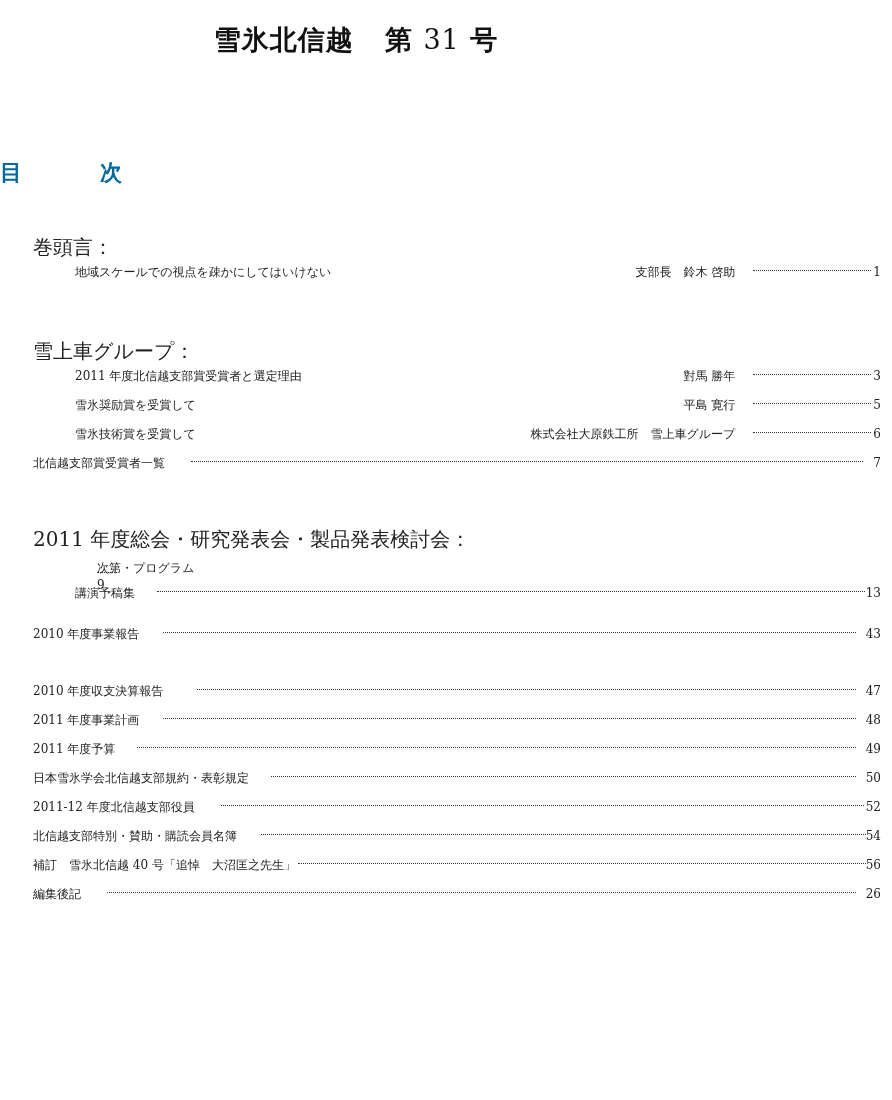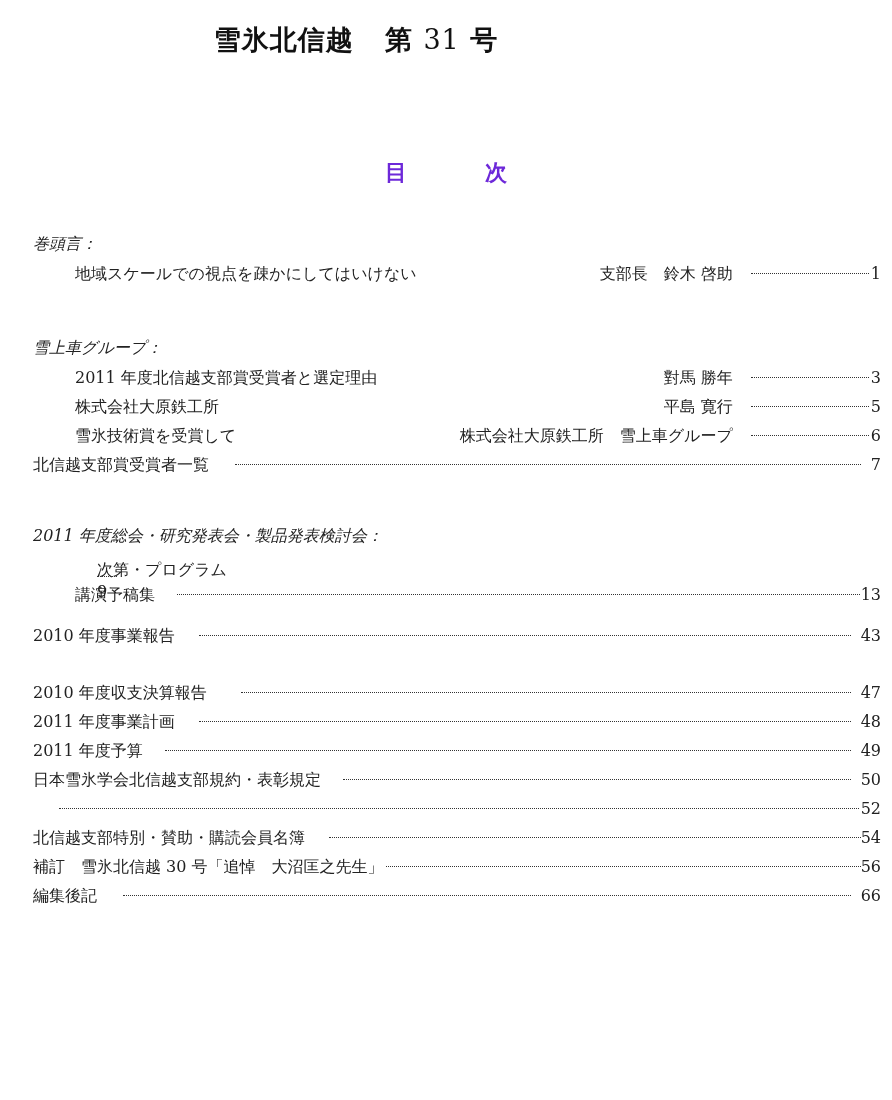--- a/index.html
+++ b/index.html
@@ -8,44 +8,44 @@
     font-family: "DejaVu Serif", "Liberation Serif", serif;
     color: #222222;
   }
   .title {
     position: absolute; left: 0; width: 712px; top: 22px;
     text-align: center; font-family: "DejaVu Sans", "Liberation Sans", sans-serif;
     font-weight: bold; font-size: 27px; letter-spacing: 1px; color: #111;
   }
   .title .num { font-family: "DejaVu Serif", "Liberation Serif", serif; font-weight: normal; }
   .toc-heading {
-    position: absolute; top: 158px; left: 0; width: 892px; text-align: center;
+    position: absolute; top: 158px; left: 0; width: 892px; 
     font-family: "DejaVu Sans", "Liberation Sans", sans-serif; font-weight: bold;
-    font-size: 22px; color: #6d28d9;
+    font-size: 22px; color: #0369a1;
   }
   .toc-heading span { display: inline-block; }
   .toc-heading .gap { width: 78px; }
   .row {
     position: absolute; left: 33px; width: 848px; height: 26px;
-    display: flex; align-items: baseline; font-size: 16px; white-space: nowrap;
+    display: flex; align-items: baseline; font-size: 12px; white-space: nowrap;
   }
   .row.indent { left: 75px; width: 806px; }
   .row .label { flex: 0 0 auto; }
   .row .author { flex: 0 0 auto; }
   .row .spacer { flex: 1 1 auto; }
   .row .leader {
     flex: 1 1 auto; margin: 0 4px 0 14px;
     border-bottom: 1.5px dotted #333; height: 0; position: relative; top: -5px;
     min-width: 20px;
   }
   .row .leader.fixed { flex: 0 0 118px; margin-left: 18px; margin-right: 2px; }
   .row .page { flex: 0 0 auto; text-align: right; }
   .row .page.pad { margin-left: 6px; }
   .section-label {
-    position: absolute; left: 33px; font-size: 16px; white-space: nowrap; font-style: italic;
+    position: absolute; left: 33px; font-size: 20px; white-space: nowrap;
   }
 </style>
 </head>
 <body>
 
 <div class="title">
   <span>雪氷北信越</span>&nbsp;&nbsp;&nbsp;<span>第</span>&nbsp;<span class="num">31</span>&nbsp;<span>号</span>
 </div>
 
 <div class="toc-heading">
@@ -63,21 +63,21 @@
 
 <div class="section-label" style="top:338px;">雪上車グループ：</div>
 <div class="row indent" style="top:368px;">
   <span class="label">2011 年度北信越支部賞受賞者と選定理由</span>
   <span class="spacer"></span>
   <span class="author">對馬 勝年</span>
   <span class="leader fixed"></span>
   <span class="page">3</span>
 </div>
 <div class="row indent" style="top:397px;">
-  <span class="label">株式会社大原鉄工所</span>
+  <span class="label">雪氷奨励賞を受賞して</span>
   <span class="spacer"></span>
   <span class="author">平島 寛行</span>
   <span class="leader fixed"></span>
   <span class="page">5</span>
 </div>
 <div class="row indent" style="top:426px;">
   <span class="label">雪氷技術賞を受賞して</span>
   <span class="spacer"></span>
   <span class="author">株式会社大原鉄工所　雪上車グループ</span>
   <span class="leader fixed"></span>
@@ -120,30 +120,31 @@
   <span class="label">2011 年度予算</span>
   <span class="leader" style="margin-left:22px;"></span>
   <span class="page pad">49</span>
 </div>
 <div class="row" style="top:770px;">
   <span class="label">日本雪氷学会北信越支部規約・表彰規定</span>
   <span class="leader" style="margin-left:22px;"></span>
   <span class="page pad">50</span>
 </div>
 <div class="row" style="top:799px;">
+  <span class="label">2011-12 年度北信越支部役員</span>
   <span class="leader" style="margin-left:26px; margin-right:2px;"></span>
   <span class="page">52</span>
 </div>
 <div class="row" style="top:828px;">
   <span class="label">北信越支部特別・賛助・購読会員名簿</span>
   <span class="leader" style="margin-left:24px; margin-right:0;"></span>
   <span class="page">54</span>
 </div>
 <div class="row" style="top:857px;">
-  <span class="label">補訂　雪氷北信越 30 号「追悼　大沼匡之先生」</span>
+  <span class="label">補訂　雪氷北信越 40 号「追悼　大沼匡之先生」</span>
   <span class="leader" style="margin-left:2px; margin-right:0;"></span>
   <span class="page">56</span>
 </div>
 <div class="row" style="top:886px;">
   <span class="label">編集後記</span>
   <span class="leader" style="margin-left:26px;"></span>
-  <span class="page pad">66</span>
+  <span class="page pad">26</span>
 </div>
 
 </body></html>

